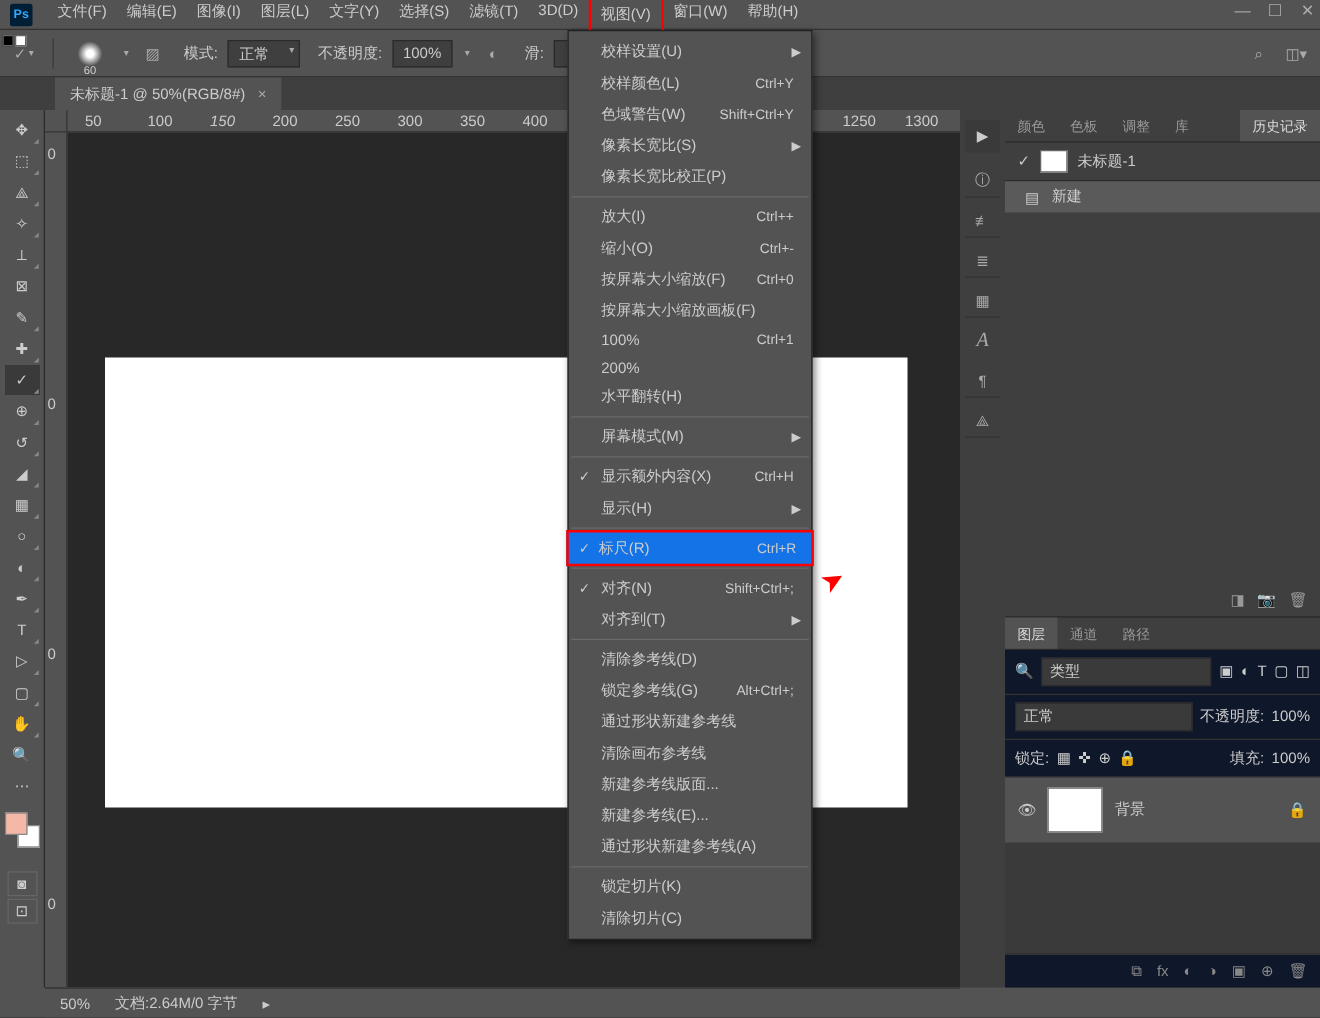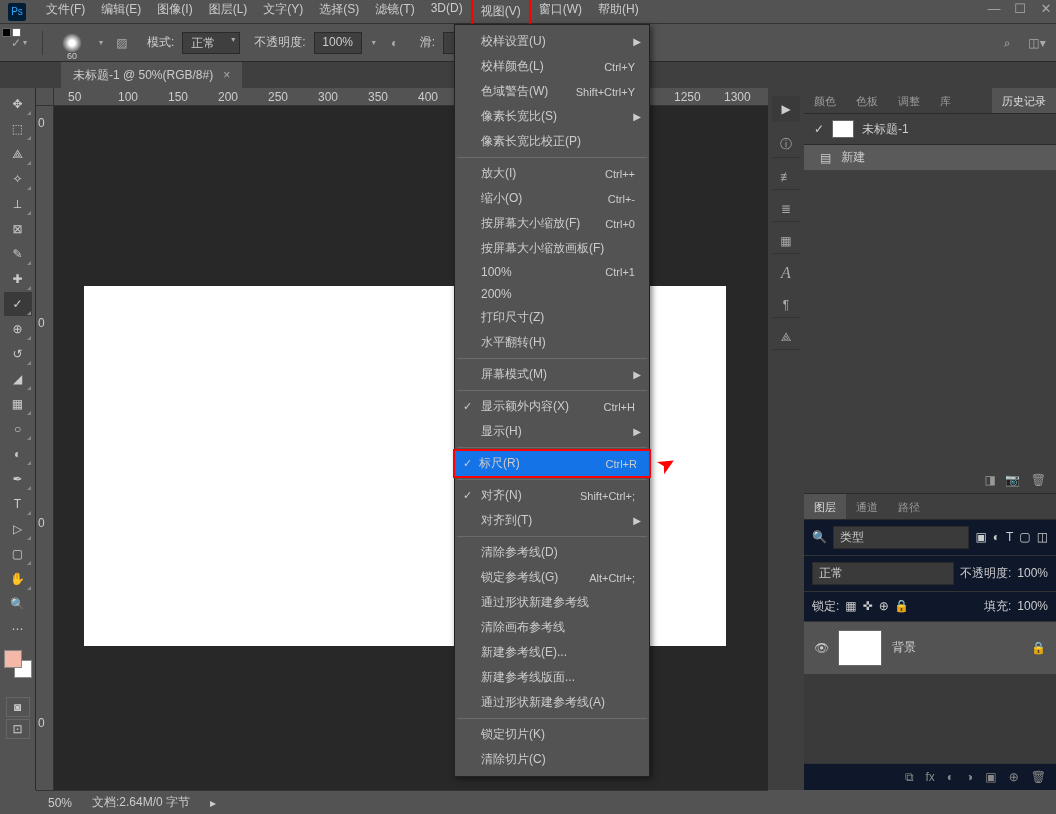--- a/index.html
+++ b/index.html
@@ -1,33 +1,33 @@
 <!DOCTYPE html>
 <html><head>
 <meta charset="utf-8">
 <style>
 *{margin:0;padding:0;box-sizing:border-box;font-family:"Microsoft YaHei",sans-serif;font-size:12px;color:#ccc;user-select:none}
 body{background:#535353;width:1056px;height:814px;overflow:hidden;position:relative}
 .menubar{background:#535353;height:24px;display:flex;align-items:center;padding-left:8px;border-bottom:1px solid #333}
-.ps-logo{width:18px;height:18px;background:#001e36;color:#31a8ff;font-size:10px;font-weight:normal;display:flex;align-items:center;justify-content:center;border-radius:2px;margin-right:12px}
+.ps-logo{width:18px;height:18px;background:#001e36;color:#31a8ff;font-size:10px;font-weight:bold;display:flex;align-items:center;justify-content:center;border-radius:2px;margin-right:12px}
 .menu-item{padding:4px 8px;cursor:pointer}
 .menu-item.highlighted{border:2px solid #ff0000}
 .win-controls{position:absolute;right:4px;top:2px;display:flex;gap:14px;align-items:center}
 .win-controls span{width:12px;height:12px;display:flex;align-items:center;justify-content:center;font-size:13px;color:#aaa}
 .options-bar{background:#535353;height:38px;display:flex;align-items:center;padding:0 8px;border-bottom:1px solid #2a2a2a;gap:8px}
 .opt-divider{width:1px;height:24px;background:#3a3a3a;margin:0 4px}
 .brush-preview{width:34px;height:34px;background:#535353;display:flex;flex-direction:column;align-items:center;justify-content:center;position:relative}
 .brush-circle{width:20px;height:20px;background:radial-gradient(circle,#fff 20%,transparent 70%);border-radius:50%}
 .brush-size{font-size:9px;color:#ccc;position:absolute;bottom:-1px}
 .dropdown-arrow{font-size:8px;color:#aaa;margin-left:2px}
 .opt-label{color:#ccc;margin-left:6px}
 .opt-select{background:#3f3f3f;border:1px solid #2a2a2a;padding:2px 24px 2px 8px;color:#ddd;height:22px;position:relative}
 .opt-input{background:#3f3f3f;border:1px solid #2a2a2a;padding:2px 6px;color:#ddd;width:48px;height:22px;text-align:center}
 .opt-icon{width:22px;height:22px;display:flex;align-items:center;justify-content:center;color:#aaa}
-.tab-bar{background:#3f3f3f;height:26px;display:flex;align-items:center;padding-left:61px}
+.tab-bar{background:#3f3f3f;height:26px;display:flex;align-items:center;padding-left:44px}
 .doc-tab{background:#535353;padding:5px 12px;color:#ddd;display:flex;align-items:center;gap:10px;font-size:11px}
 .tab-close{color:#aaa;font-size:12px}
 .main-area{display:flex;height:calc(100% - 112px)}
 .toolbox{width:36px;background:#535353;border-right:1px solid #2a2a2a;display:flex;flex-direction:column;align-items:center;padding-top:4px;gap:1px}
 .tool{width:28px;height:24px;display:flex;align-items:center;justify-content:center;color:#ccc;position:relative}
 .tool.active{background:#3a3a3a}
 .tool-corner{position:absolute;bottom:1px;right:1px;width:0;height:0;border-left:4px solid transparent;border-bottom:4px solid #888}
 .color-swatches{margin-top:8px;position:relative;width:28px;height:28px}
 .swatch-fg{width:18px;height:18px;background:#f5b8a8;border:1px solid #888;position:absolute;top:0;left:0;z-index:2}
 .swatch-bg{width:18px;height:18px;background:#fff;border:1px solid #888;position:absolute;bottom:0;right:0}
@@ -175,21 +175,21 @@
       <div class="mask-btn">◙</div>
       <div class="mask-btn">⊡</div>
     </div>
   </div>
 
   <div class="canvas-area">
     <div class="ruler-corner"></div>
     <div class="ruler-h" id="ruler-h">
         <span style="left: 14px;">50</span>
         <span style="left: 64px;">100</span>
-        <span style="left: 114px;">150</span>
+        <span style="left: 114px; font-style: italic;">150</span>
         <span style="left: 164px;">200</span>
         <span style="left: 214px;">250</span>
         <span style="left: 264px; text-align: center;">300</span>
         <span style="left: 314px;">350</span>
         <span style="left: 364px;">400</span>
         <span style="left: 620px;">1250</span>
         <span style="left: 670px;">1300</span>
       </div>
     <div class="ruler-v" id="ruler-v">
         <span style="top: 10px;">0</span>
@@ -337,23 +337,20 @@
       <span>按屏幕大小缩放画板(F)</span>
     </div>
     <div class="vm-item">
       <span>100%</span>
       <span class="vm-short">Ctrl+1</span>
     </div>
     <div class="vm-item">
       <span>200%</span>
     </div>
     <div class="vm-item">
-      <span>打印尺寸(Z)</span>
-    </div>
-    <div class="vm-item">
       <span>水平翻转(H)</span>
     </div>
     <div class="vm-sep"></div>
     <div class="vm-item">
       <span>屏幕模式(M)</span>
       <span class="vm-arrow">▶</span>
     </div>
     <div class="vm-sep"></div>
     <div class="vm-item">
       <span class="vm-check">✓</span>
@@ -388,25 +385,25 @@
       <span>锁定参考线(G)</span>
       <span class="vm-short">Alt+Ctrl+;</span>
     </div>
     <div class="vm-item disabled">
       <span>通过形状新建参考线</span>
     </div>
     <div class="vm-item disabled">
       <span>清除画布参考线</span>
     </div>
     <div class="vm-item">
+      <span>新建参考线版面...</span>
+    </div>
+    <div class="vm-item">
       <span>新建参考线(E)...</span>
     </div>
-    <div class="vm-item">
-      <span>新建参考线版面...</span>
-    </div>
     <div class="vm-item disabled">
       <span>通过形状新建参考线(A)</span>
     </div>
     <div class="vm-sep"></div>
     <div class="vm-item">
       <span>锁定切片(K)</span>
     </div>
     <div class="vm-item disabled">
       <span>清除切片(C)</span>
     </div>

